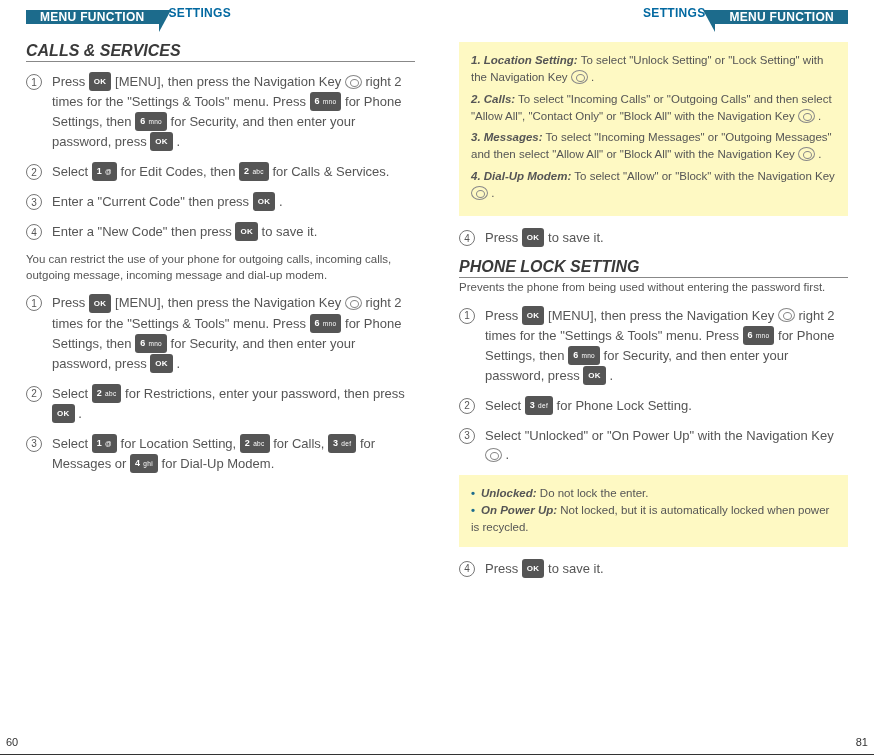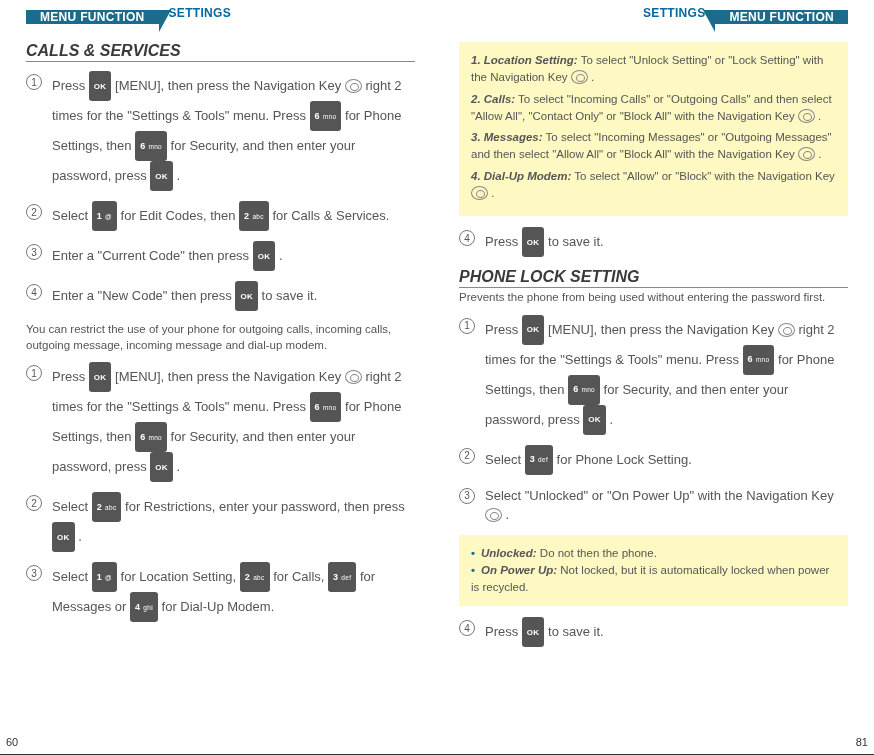--- a/index.html
+++ b/index.html
@@ -109,21 +109,21 @@
   .step-body { flex: 1; }
 
   .key {
     display: inline-flex;
     align-items: center;
     justify-content: center;
     background: #555;
     color: #fff;
     border-radius: 3px;
     padding: 0 5px;
-    height: 30px;
+    height: 19px;
     font-size: 8px;
     font-weight: 700;
     letter-spacing: 0.3px;
     vertical-align: middle;
     line-height: 15px;
     position: relative;
     top: -1px;
   }
   .key .num {
     display: inline-block;
@@ -328,21 +328,21 @@
     <li>
       <span class="circ">3</span>
       <span class="step-body">
         <span>Select "Unlocked" or "On Power Up" with the Navigation Key </span><span class="navring"></span><span> .</span>
       </span>
     </li>
   </ol>
 
   <div class="infobox">
     <ul>
-      <li><span class="bold">Unlocked:</span><span> Do not then the phone.</span></li>
+      <li><span class="bold">Unlocked:</span><span> Do not lock the enter.</span></li>
       <li><span class="bold">On Power Up:</span><span> Not locked, but it is automatically locked when power is recycled.</span></li>
     </ul>
   </div>
 
   <ol class="steps">
     <li>
       <span class="circ">4</span>
       <span class="step-body">
         <span>Press </span><span class="key">OK</span><span> to save it.</span>
       </span>

